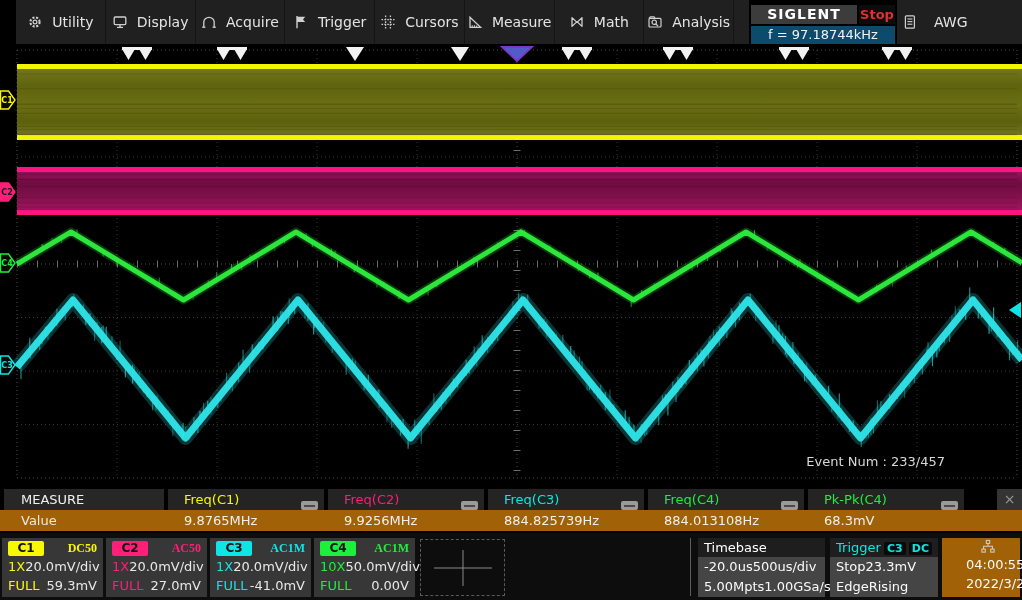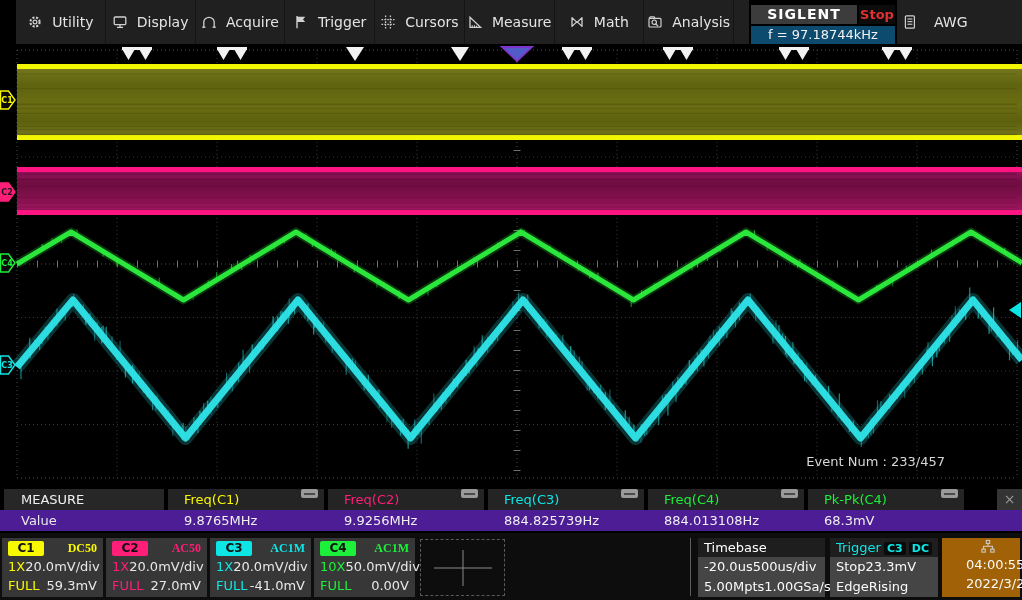--- a/index.html
+++ b/index.html
@@ -22,26 +22,26 @@
   .awg{position:absolute;left:885px;top:0;height:44px;display:flex;align-items:center;gap:17px;
        font-size:14px;color:#e4e4e4;cursor:pointer;}
   
   #scope{position:absolute;top:44px;left:0;width:1022px;height:443px;background:#000;}
   .eventnum{position:absolute;right:77px;top:410px;font-size:13px;color:#d8d8d8;}
   
   .measure{position:absolute;top:489px;left:0;width:1022px;}
   .mhead{display:flex;gap:4px;padding-left:4px;height:21px;}
   .mtitle{flex:0 0 160px;background:#272727;font-size:13px;line-height:21px;padding-left:17px;box-sizing:border-box;color:#f0f0f0;}
   .mcell{flex:0 0 156px;background:#242424;font-size:13px;line-height:21px;padding-left:16px;
-         box-sizing:border-box;display:flex;align-items:flex-start;justify-content:space-between;cursor:pointer;}
+         box-sizing:border-box;display:flex;align-items:flex-end;justify-content:space-between;cursor:pointer;}
   .minus{width:17px;height:9px;background:#9a9a9a;border-radius:2px;margin-right:6px;position:relative;cursor:pointer;}
   .minus::after{content:"";position:absolute;left:3px;top:3.5px;width:11px;height:2px;background:#4a4a4a;}
   .mfill{flex:1;}
   .mclose{flex:0 0 25px;background:#343434;color:#999;text-align:center;line-height:21px;font-size:14px;cursor:pointer;}
-  .mvals{display:flex;gap:4px;padding-left:4px;height:21px;background:#4c1d95;}
+  .mvals{display:flex;gap:4px;padding-left:4px;height:21px;background:#a16207;}
   .vtitle{flex:0 0 160px;font-size:13px;line-height:21px;padding-left:17px;box-sizing:border-box;}
   .vcell{flex:0 0 156px;font-size:13px;line-height:21px;padding-left:16px;box-sizing:border-box;color:#efefef;}
   
   .bottombar{position:absolute;top:533px;left:0;width:1022px;height:67px;background:#0d0d0d;}
   .chbox{position:absolute;top:5px;width:101px;height:59px;background:#373737;
          padding:2px 6px;box-sizing:border-box;cursor:pointer;}
   .chtabrow{display:flex;justify-content:space-between;align-items:center;height:17px;}
   .chtab{width:36px;height:15px;line-height:15px;text-align:center;font-size:12px;font-weight:bold;color:#101010;border-radius:2px;}
   .chcoup{font-size:12px;font-weight:bold;font-family:Liberation Serif, serif;}
   .chrow{display:flex;justify-content:space-between;font-size:13px;line-height:19px;}

